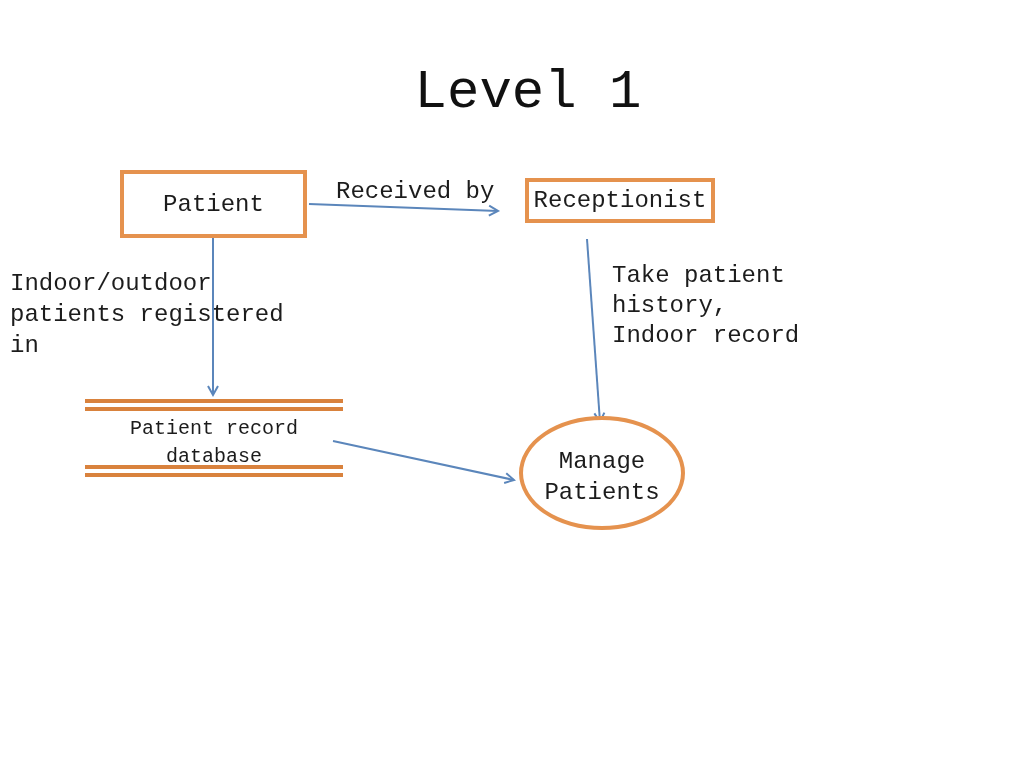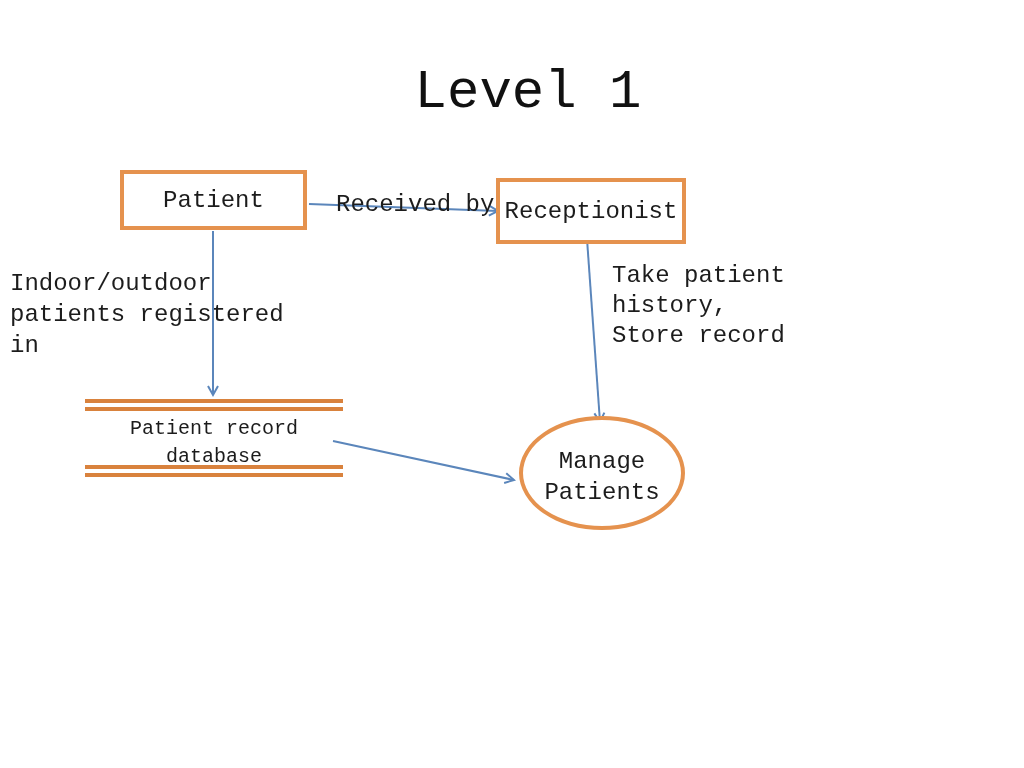--- a/index.html
+++ b/index.html
@@ -30,43 +30,43 @@
   .entity-box {
     position: absolute;
     box-sizing: border-box;
     border: 4px solid #e5924e;
     background: #ffffff;
     display: flex;
     align-items: center;
     justify-content: center;
     font-size: 24px;
   }
-  .box-patient { left: 120px; top: 170px; width: 187px; height: 60px; }
-  .box-receptionist { left: 496px; top: 178px; width: 190px; height: 66px; }
+  .box-patient { left: 120px; top: 170px; width: 187px; height: 68px; }
+  .box-receptionist { left: 525px; top: 178px; width: 190px; height: 45px; }
   .process-ellipse {
     position: absolute;
     box-sizing: border-box;
     left: 519px; top: 416px; width: 166px; height: 114px;
     border: 4px solid #e5924e;
     border-radius: 50%;
     background: #ffffff;
     display: flex;
     align-items: center;
     justify-content: center;
     text-align: center;
     font-size: 24px;
     line-height: 31px;
   }
   .ml { white-space: pre-line; margin-top: 7px; }
   .flow-label {
     position: absolute;
     font-size: 24px;
     line-height: 31px;
   }
-  .lbl-received { left: 336px; top: 192px; line-height: 26px; }
+  .lbl-received { left: 336px; top: 179px; line-height: 26px; }
   .lbl-registered { left: 10px; top: 261px; }
   .lbl-history { left: 612px; top: 254px; line-height: 30px; }
   .lbl-allocate { left: 362px; top: 483px; }
   .store-bar {
     position: absolute;
     left: 85px;
     width: 258px;
     height: 4px;
     background: #d9823d;
   }
@@ -118,21 +118,21 @@
   </div>
 
   <div class="flow-label lbl-received">Received by</div>
 
   <div class="flow-label lbl-registered ml">Indoor/outdoor
 patients registered
 in</div>
 
   <div class="flow-label lbl-history ml">Take patient
 history,
-Store record</div>
+Indoor record</div>
 
   <div class="store-bar bar1"></div>
   <div class="store-bar bar2"></div>
   <div class="store-label ml">Patient record
 database</div>
   <div class="store-bar bar3"></div>
   <div class="store-bar bar4"></div>
 
 
   <div class="process-ellipse">

